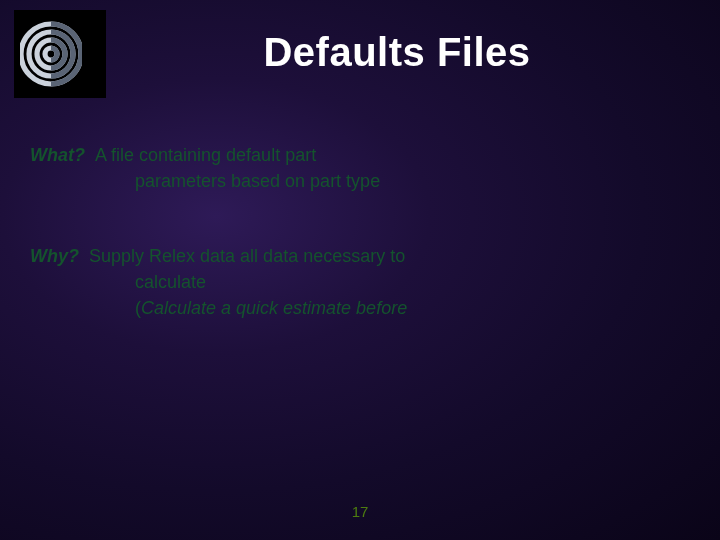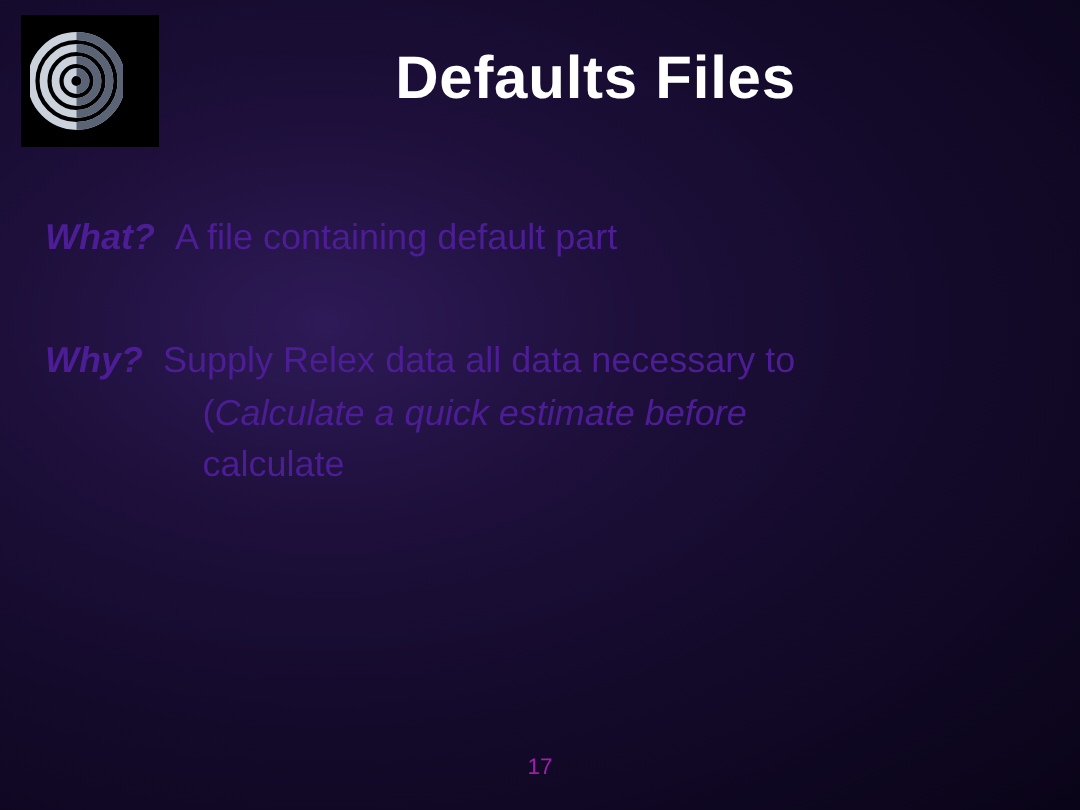--- a/index.html
+++ b/index.html
@@ -41,43 +41,43 @@
     margin: 16px 0 0 80px;
     letter-spacing: 0.5px;
   }
   .body {
     margin-top: 68px;
   }
   .block {
     margin-bottom: 50px;
   }
   .line {
-    font-size: 24px;
+    font-size: 18px;
     line-height: 1.35;
     margin: 0 0 2px 0;
-    color: #4c1d95;
+    color: #14532d;
   }
   .label {
     font-style: italic;
     font-weight: 600;
   }
   .indent {
     padding-left: 105px;
   }
   .em {
     font-style: italic;
   }
   .pagenum {
     position: absolute;
     bottom: 20px;
     left: 0;
     width: 100%;
     text-align: center;
     font-size: 15px;
-    color: #a21caf;
+    color: #4d7c0f;
   }
 </style>
 </head>
 <body>
 
 <div class="slide">
 
   <div class="logo">
     <svg width="62" height="72" viewBox="0 0 62 72">
       <defs>
@@ -101,28 +101,29 @@
   </div>
 
   <h1 class="title">Defaults Files</h1>
 
   <div class="body">
 
     <div class="block">
       <p class="line">
         <span class="label">What?</span>&nbsp;&nbsp;<span>A file containing default part</span>
       </p>
+      <p class="line indent">parameters based on part type</p>
     </div>
 
     <div class="block">
       <p class="line">
         <span class="label">Why?</span>&nbsp;&nbsp;<span>Supply Relex data all data necessary to</span>
       </p>
+      <p class="line indent">calculate</p>
       <p class="line indent">
         <span>(</span><span class="em">Calculate a quick estimate before</span>
       </p>
-      <p class="line indent">calculate</p>
     </div>
 
   </div>
 
   <div class="pagenum">17</div>
 </div>
 
 </body></html>

